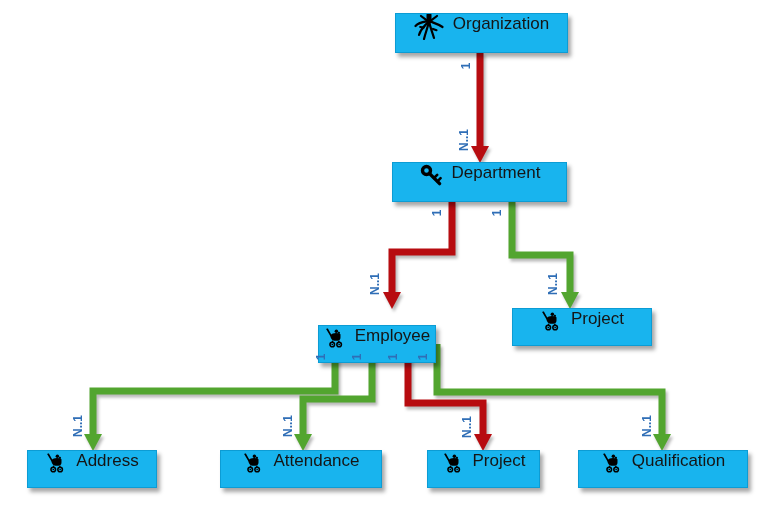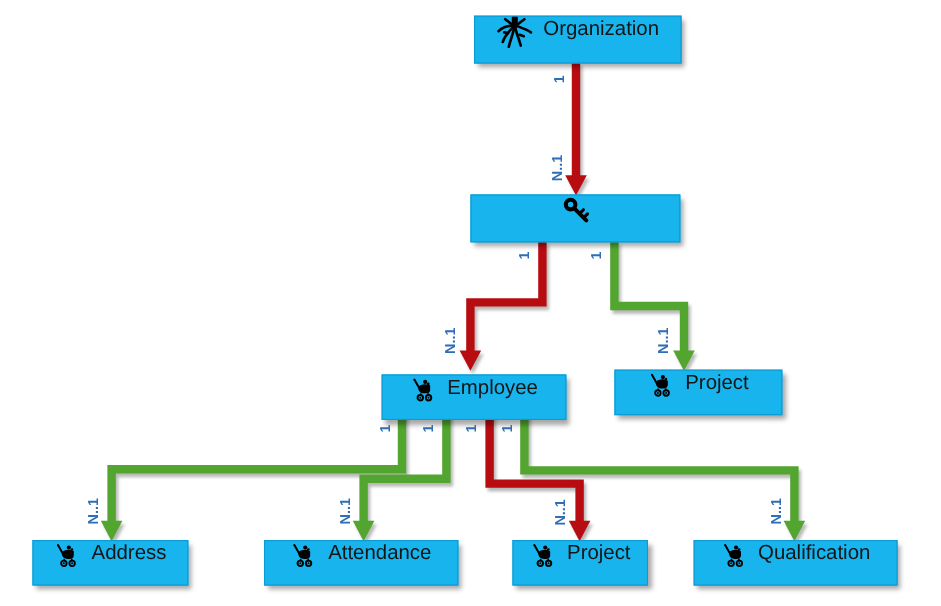--- a/index.html
+++ b/index.html
@@ -95,23 +95,24 @@
 
   <div class="node" style="left:392px;top:162px;width:175px;height:40px">
     <span class="icon">
       <svg width="24" height="24" viewBox="0 0 24 24" fill="none" stroke="#000" stroke-linecap="round">
         <circle cx="7.5" cy="7.5" r="4" stroke-width="3.4"></circle>
         <path d="M10.6 10.6 L20.6 20.6" stroke-width="3.4"></path>
         <path d="M15 15 L18.2 11.8" stroke-width="2.6"></path>
         <path d="M18.4 18.4 L21.6 15.2" stroke-width="2.6"></path>
       </svg>
     </span>
-  </div>
-
-  <div class="node" style="left:318px;top:312px;width:154px;height:38px">
+    <span class="label">Department</span>
+  </div>
+
+  <div class="node" style="left:318px;top:325px;width:118px;height:38px">
     <span class="icon">
       <svg width="22" height="23" viewBox="0 0 24 24">
         <path d="M4 2.6 Q2.6 2 2.9 3.6 L4.6 3.4 Z" fill="#000"></path>
         <path d="M3.6 3 L7.6 10" stroke="#000" stroke-width="1.8" fill="none" stroke-linecap="round"></path>
         <path d="M7 9.5 C7 14 9.5 15.6 12.5 15.6 L14.5 15.6 C17 15.6 18 14 18 12 L18 8.5 C14 6.4 9.5 7 7 9.5 Z" fill="#000"></path>
         <circle cx="13.5" cy="5.2" r="1.9" fill="#000"></circle>
         <circle cx="16.3" cy="7" r="1.2" fill="#000"></circle>
         <path d="M9.5 15.6 L9 17.4 M16 15.6 L16.5 17.4" stroke="#000" stroke-width="1.5" fill="none"></path>
         <circle cx="9" cy="19.6" r="2.5" fill="none" stroke="#000" stroke-width="1.7"></circle>
         <circle cx="9" cy="19.6" r="0.9" fill="#000"></circle>

